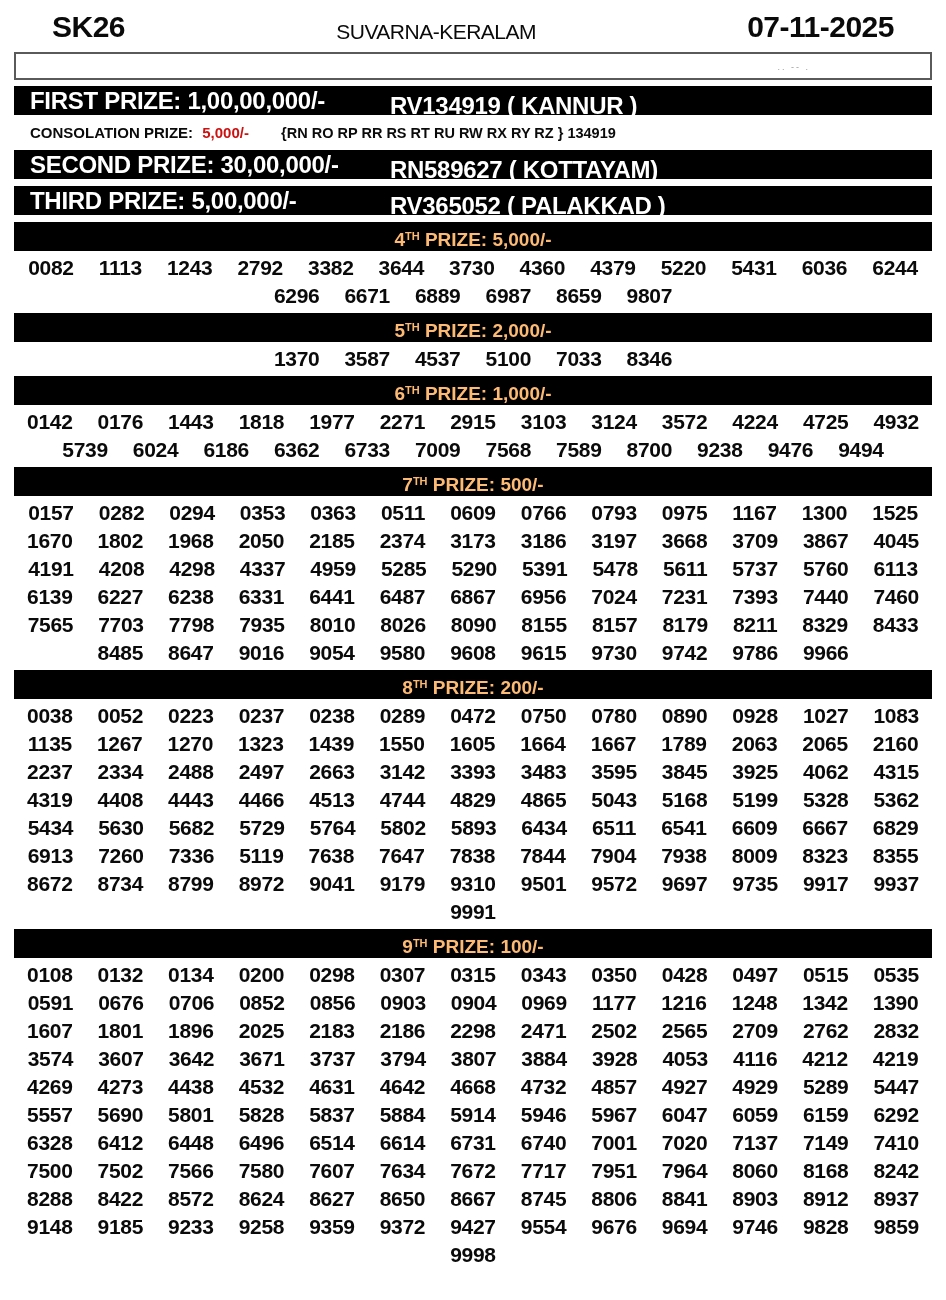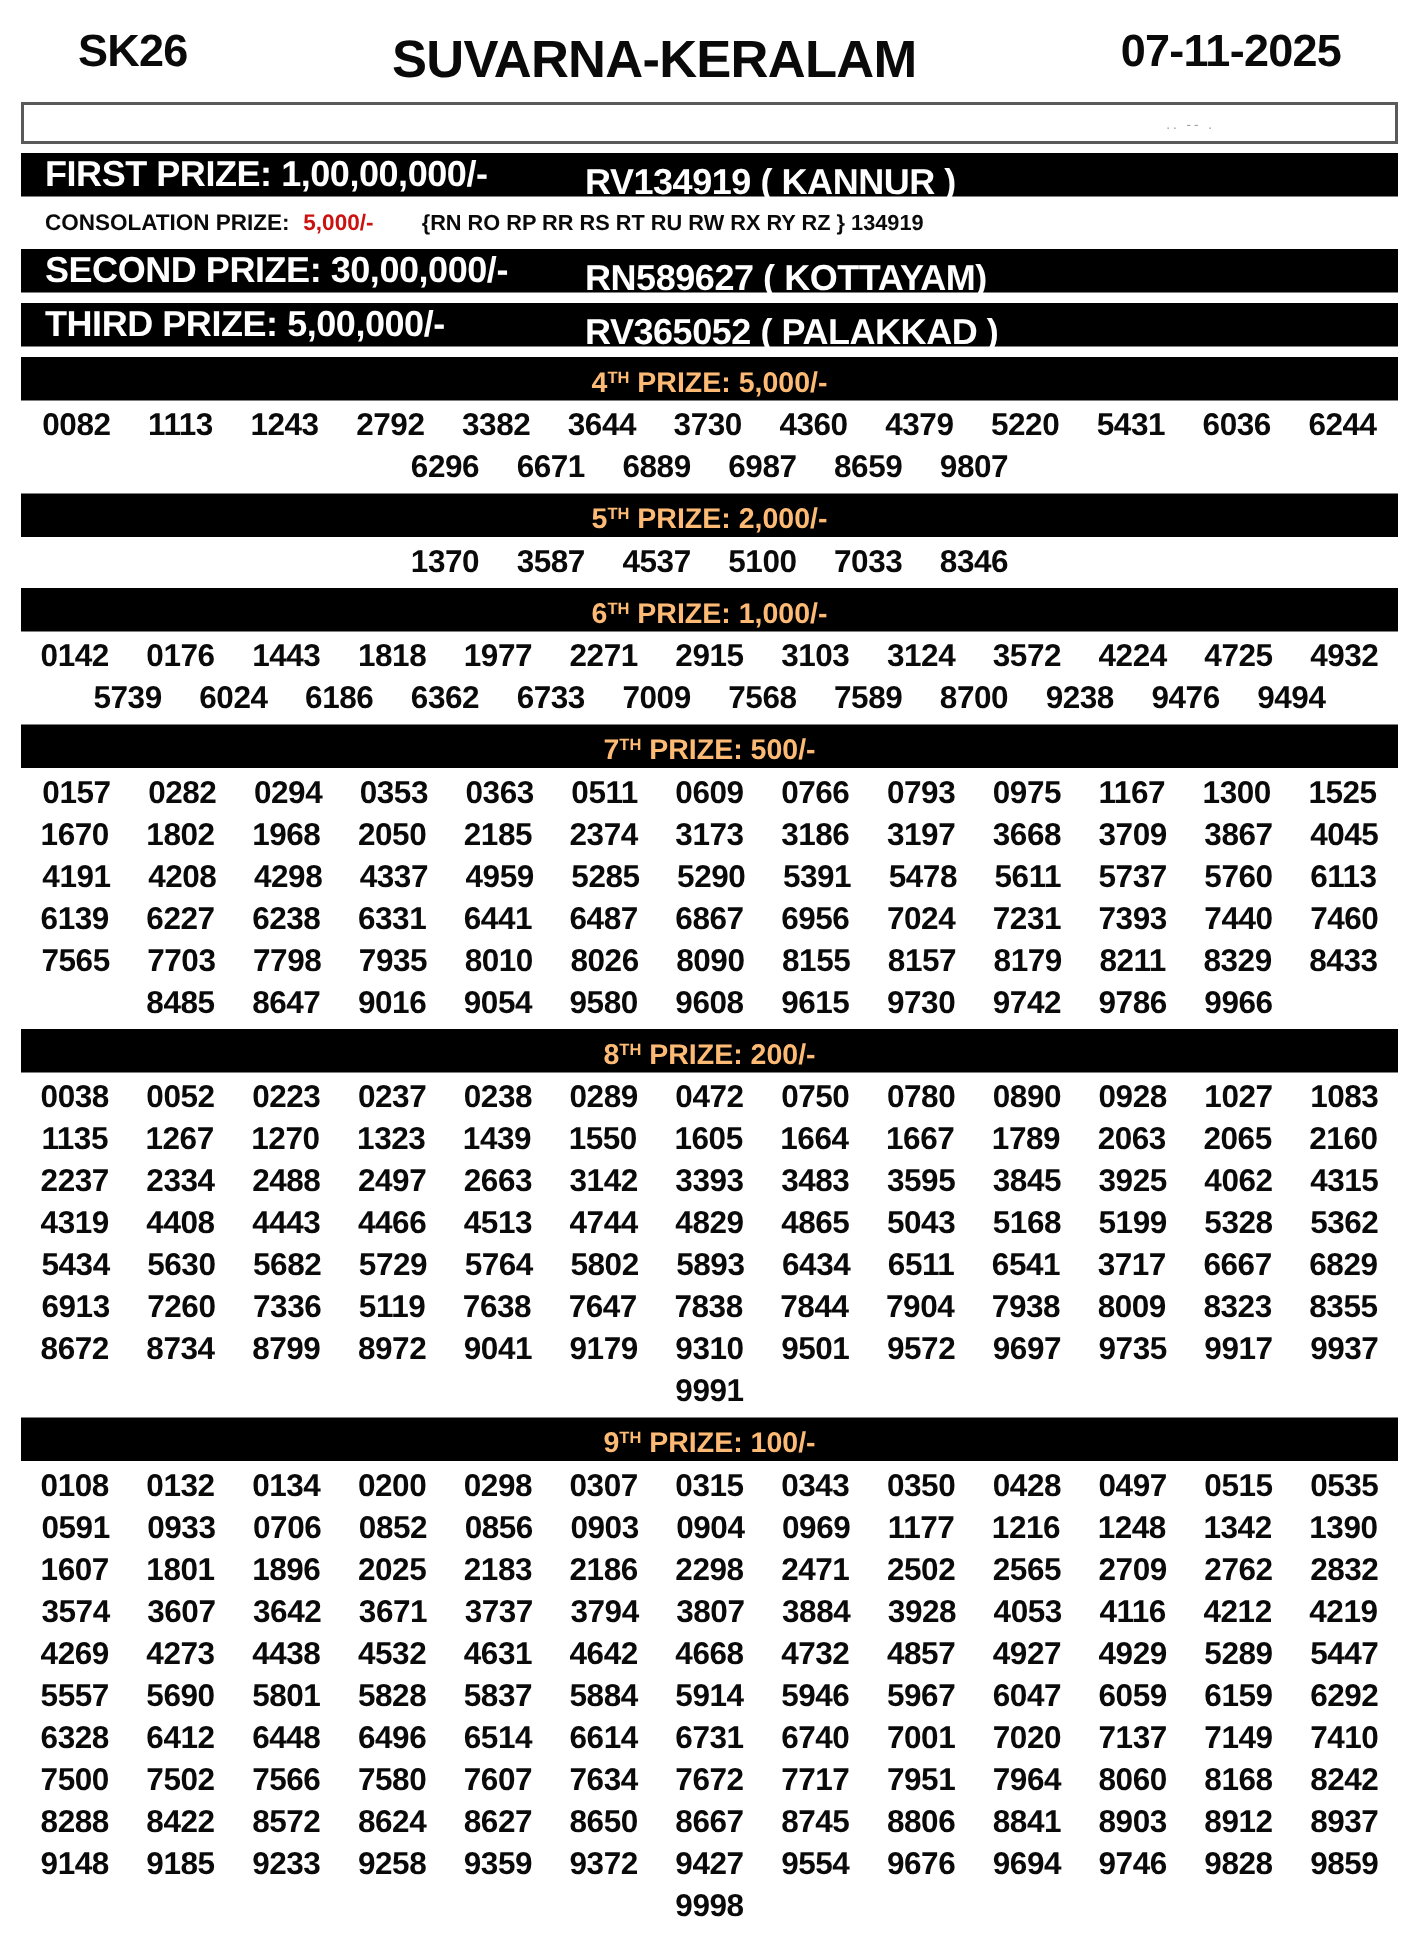--- a/index.html
+++ b/index.html
@@ -11,21 +11,21 @@
     font-family:"Liberation Sans", sans-serif;
     color:#0a0a0a;
     box-sizing:border-box;
   }
   
   .titlebar{
     display:flex;align-items:center;justify-content:space-between;
     padding:10px 52px 4px 52px;
   }
   .titlebar .code{font-size:30px;font-weight:800;letter-spacing:-0.5px;}
-  .titlebar .main-title{font-size:35px;font-weight:700;letter-spacing:-0.5px;margin-top:10px;}
+  .titlebar .main-title{font-size:21px;font-weight:400;letter-spacing:-0.5px;margin-top:10px;}
   .titlebar .date{font-size:30px;font-weight:800;letter-spacing:-0.5px;}
   
   .notice-box{
     margin:4px 14px 6px 14px;
     height:24px;
     border:2px solid #5a5a5a;
     background:#fff;
     position:relative;
   }
   .notice-box .marks{
@@ -327,21 +327,21 @@
         <span class="num">5434</span>
         <span class="num">5630</span>
         <span class="num">5682</span>
         <span class="num">5729</span>
         <span class="num">5764</span>
         <span class="num">5802</span>
         <span class="num">5893</span>
         <span class="num">6434</span>
         <span class="num">6511</span>
         <span class="num">6541</span>
-        <span class="num">3717</span>
+        <span class="num">6609</span>
         <span class="num">6667</span>
         <span class="num">6829</span>
       </div>
       <div class="num-row">
         <span class="num">6913</span>
         <span class="num">7260</span>
         <span class="num">7336</span>
         <span class="num">5119</span>
         <span class="num">7638</span>
         <span class="num">7647</span>
@@ -382,21 +382,21 @@
         <span class="num">0315</span>
         <span class="num">0343</span>
         <span class="num">0350</span>
         <span class="num">0428</span>
         <span class="num">0497</span>
         <span class="num">0515</span>
         <span class="num">0535</span>
       </div>
       <div class="num-row">
         <span class="num">0591</span>
-        <span class="num">0933</span>
+        <span class="num">0676</span>
         <span class="num">0706</span>
         <span class="num">0852</span>
         <span class="num">0856</span>
         <span class="num">0903</span>
         <span class="num">0904</span>
         <span class="num">0969</span>
         <span class="num">1177</span>
         <span class="num">1216</span>
         <span class="num">1248</span>
         <span class="num">1342</span>

